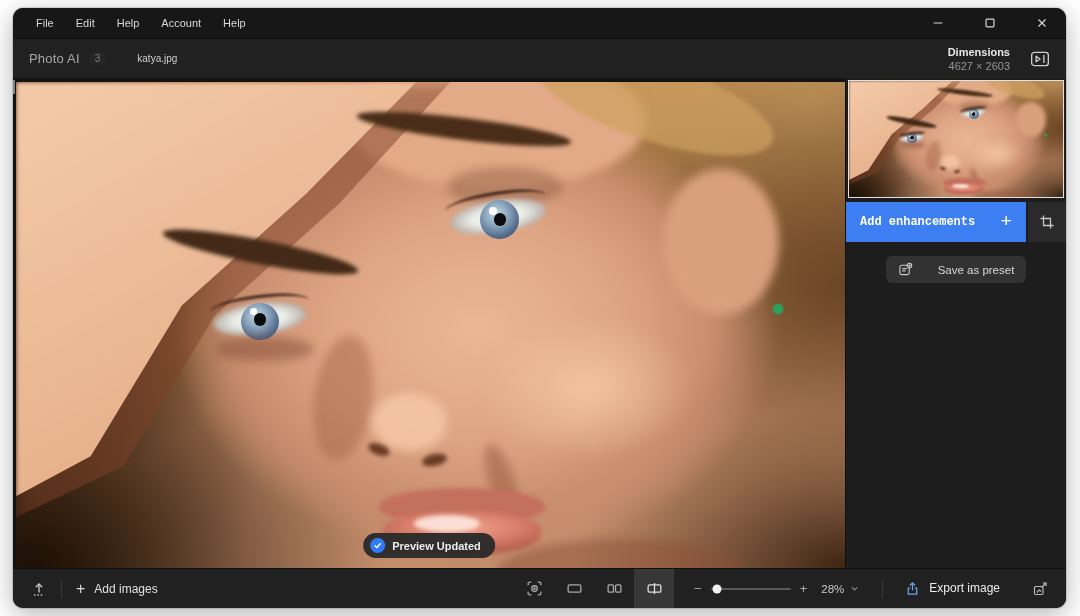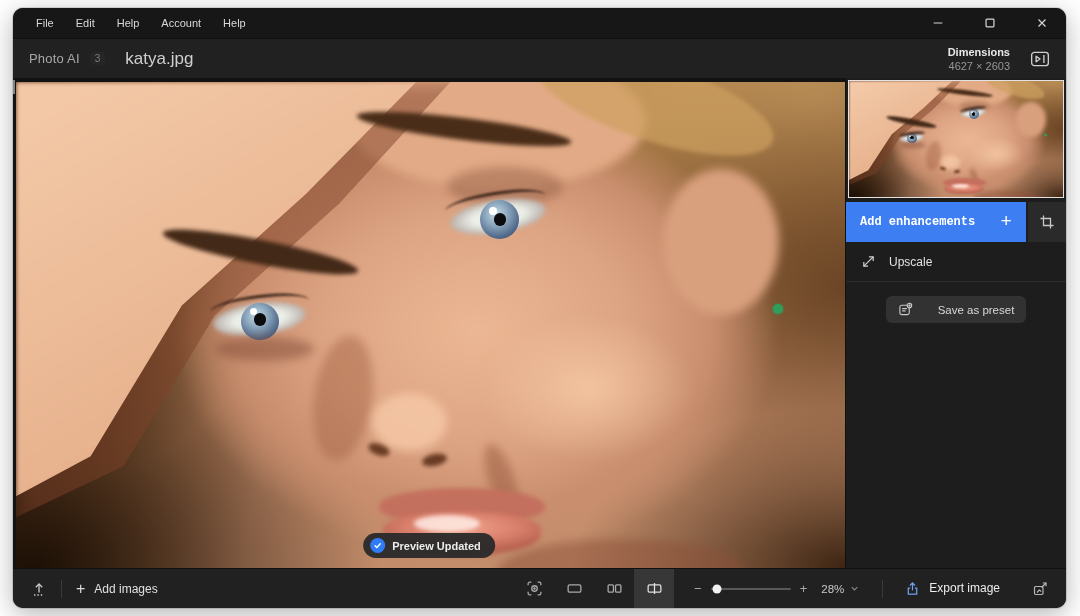--- a/index.html
+++ b/index.html
@@ -18,21 +18,21 @@
   .win-controls { position:absolute; right:16px; top:0; height:30px; display:flex;
     align-items:center; gap:36px; }
   .win-btn { width:16px; height:16px; display:flex; align-items:center; justify-content:center; }
 
   
   .tabbar { height:40px; background:#212121; display:flex; align-items:center;
     padding-left:16px; position:relative; border-top:1px solid #101010; }
   .app-name { color:#a8a8a8; font-size:13px; letter-spacing:.2px; }
   .queue-badge { color:#7d7d7d; font-size:10px; margin-left:10px; padding:1px 5px;
     border-radius:4px; background:#262626; }
-  .file-tab { color:#cfcfcf; font-size:17px; margin-left:20px; }
+  .file-tab { color:#cfcfcf; font-size:10px; margin-left:32px; }
   .dims { position:absolute; right:56px; top:6px; text-align:right; line-height:14px; }
   .dims-label { color:#e8e8e8; font-size:11px; font-weight:bold; }
   .dims-value { color:#969696; font-size:11px; }
   .panel-toggle { position:absolute; right:14px; top:9px; width:24px; height:22px;
     display:flex; align-items:center; justify-content:center; border-radius:4px; }
 
   
   .main { display:flex; height:490px; }
   .canvas { flex:1; position:relative; background:#131313; overflow:hidden; }
   .canvas-tick { position:absolute; left:0; top:2px; width:2px; height:14px; background:#9a9a9a; opacity:.85; z-index:5; }
@@ -300,28 +300,20 @@
           <span class="enh-label">Add enhancements</span>
           <span class="enh-plus">+</span>
         </div>
         <div class="crop-btn">
           <svg width="16" height="16" viewBox="0 0 16 16" fill="none" stroke="#c8c8c8" stroke-width="1.3">
             <path d="M4.5 1.5v10h10"></path>
               <path d="M1.5 4.5h10v10"></path>
           </svg>
         </div>
       </div>
-      <div class="upscale-row">
-        <svg width="15" height="15" viewBox="0 0 16 16" fill="none" stroke="#d0d0d0" stroke-width="1.3">
-          <path d="M3 13L13 3"></path>
-            <path d="M8.5 3H13v4.5"></path>
-            <path d="M7.5 13H3V8.5"></path>
-        </svg>
-        <span class="upscale-label">Upscale</span>
-      </div>
       <div class="preset-row">
         <div class="preset-btn">
           <svg width="15" height="15" viewBox="0 0 16 16" fill="none" stroke="#c8c8c8" stroke-width="1.2">
             <rect x="2" y="3.5" width="10" height="10" rx="2"></rect>
             <path d="M4.5 7h5M4.5 9.5h3.5"></path>
             <circle cx="12.2" cy="3.8" r="2.4" fill="#323232"></circle>
             <path d="M12.2 2.6v2.4M11 3.8h2.4"></path>
           </svg>
           <span class="preset-label">Save as preset</span>
         </div>

